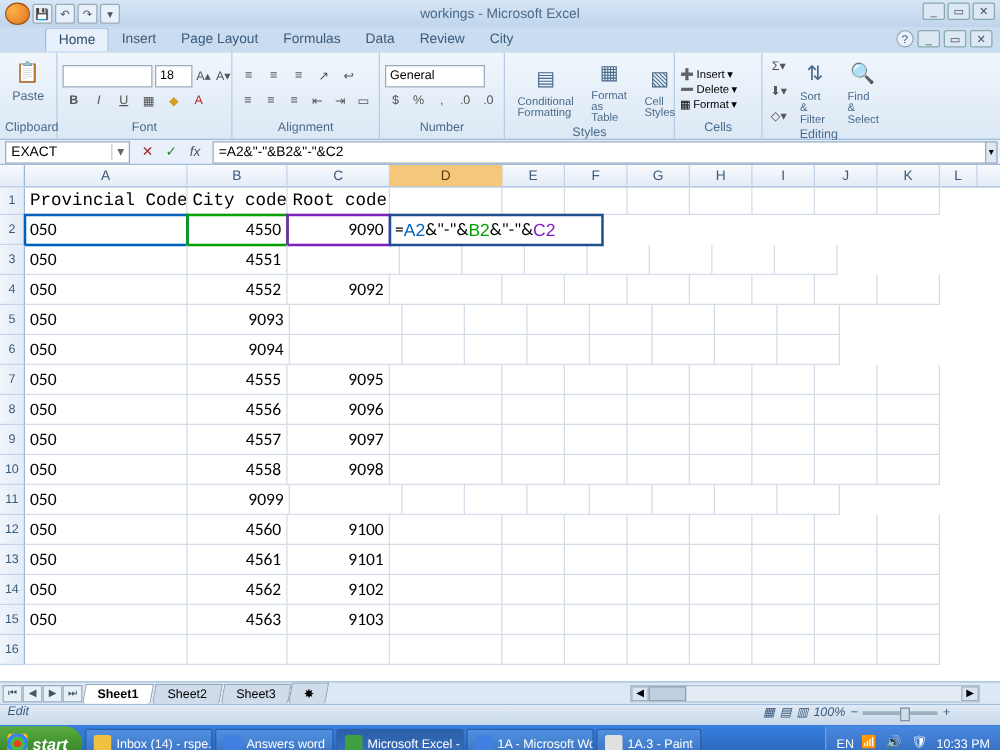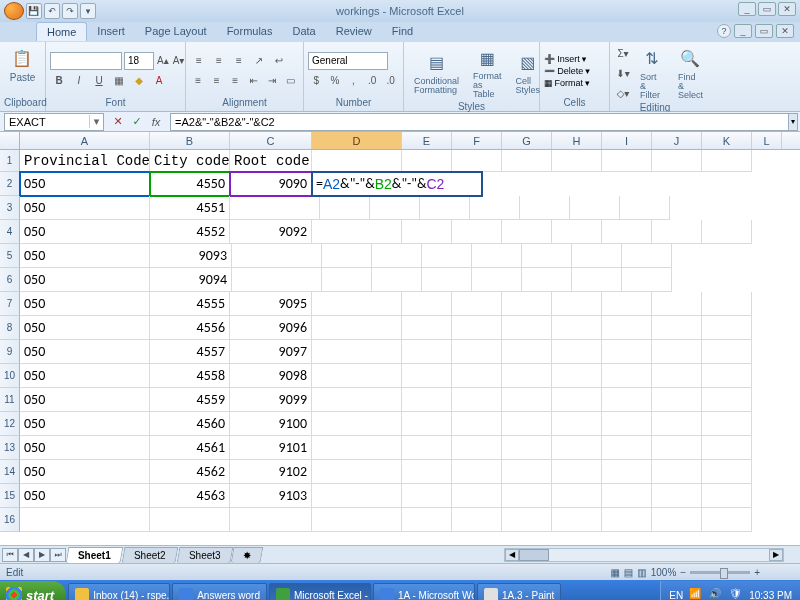--- a/index.html
+++ b/index.html
@@ -65,21 +65,21 @@
 .nav-btn { width: 16px; height: 14px; border: 1px solid #9ab; background: #e8f0fa; font-size: 8px; display: flex; align-items: center; justify-content: center; color: #456; }
 .sheet-t { padding: 2px 10px; background: #fff; border: 1px solid #9ab; border-bottom: none; margin-left: 1px; border-radius: 0 0 3px 3px; transform: skewX(-10deg); }
 .sheet-t span { display: inline-block; transform: skewX(10deg); }
 .sheet-t.active { background: #fff; font-weight: bold; }
 .sheet-t.inactive { background: #d0dcea; }
 .hscroll { position: absolute; right: 16px; width: 280px; height: 14px; background: #e4ecf5; border: 1px solid #b0c0d0; display: flex; }
 .hscroll .thumb { width: 30px; background: #c0d0e0; border: 1px solid #90a0b0; margin: 0; }
 .hscroll .arr { width: 14px; background: #d8e4f0; border: 1px solid #a0b0c0; font-size: 8px; display:flex;align-items:center;justify-content:center; }
 .hscroll .track { flex: 1; }
 
-.status-bar { height: 17px; background: linear-gradient(#e0eaf5, #c8d8ea); border-top: 1px solid #a0bde0; font-size: 10px; color: #3a5a7a; padding-left: 6px; display: flex; align-items: center; }
+.status-bar { height: 17px; background: linear-gradient(#e0eaf5, #c8d8ea); border-top: 1px solid #a0bde0; font-size: 10px; color: #3a5a7a; padding-left: 6px; display: flex; align-items: flex-start; font-style: italic; }
 .status-bar .zoom { position: absolute; right: 40px; display: flex; align-items: center; gap: 4px; }
 .status-bar .zoom .slider { width: 60px; height: 3px; background: #a0b0c0; position: relative; }
 .status-bar .zoom .slider::after { content: ''; position: absolute; left: 50%; top: -3px; width: 6px; height: 9px; background: #d0dce8; border: 1px solid #8090a0; }
 
 .taskbar { height: 30px; background: linear-gradient(#3980e0, #2560b0); display: flex; align-items: center; position: relative; }
 .start-btn { height: 28px; padding: 0 12px 0 6px; background: linear-gradient(#5aac40, #2a7a20); border-radius: 0 14px 14px 0; color: #fff; font-style: italic; font-weight: bold; font-size: 13px; display: flex; align-items: center; gap: 4px; }
 .start-btn::before { content: ''; width: 16px; height: 16px; background: radial-gradient(circle, #f04020 0 25%, #40c040 25% 50%, #4080f0 50% 75%, #f0c020 75% 100%); border-radius: 2px; }
 .task-item { height: 24px; margin-left: 2px; padding: 0 6px; background: linear-gradient(#5090e0, #3a70c0); border: 1px solid #2a60a8; border-radius: 2px; color: #fff; font-size: 10px; display: flex; align-items: center; gap: 4px; max-width: 102px; overflow: hidden; white-space: nowrap; }
 .task-item.active { background: linear-gradient(#2a60a8, #3a70c0); }
 .task-item .ti-icon { width: 14px; height: 14px; background: #fff; border-radius: 2px; flex-shrink: 0; }
@@ -105,21 +105,21 @@
   </div>
 </div>
 
 <div class="tabs">
   <div class="tab active">Home</div>
   <div class="tab">Insert</div>
   <div class="tab">Page Layout</div>
   <div class="tab">Formulas</div>
   <div class="tab">Data</div>
   <div class="tab">Review</div>
-  <div class="tab">Find</div>
+  <div class="tab">City</div>
   <div class="win-controls2">
     <div class="help-btn">?</div>
     <div class="win-btn">_</div>
     <div class="win-btn">▭</div>
     <div class="win-btn">✕</div>
   </div>
 </div>
 
 <div class="ribbon">
   <div class="ribbon-group" style="width:46px">
@@ -396,21 +396,20 @@
         <div class="cell wS"></div>
         <div class="cell wS"></div>
         <div class="cell wS"></div>
         <div class="cell wS"></div>
         <div class="cell wS"></div>
         <div class="cell wS"></div>
 </div>
       <div class="row">
         <div class="row-h">11</div>
 <div class="cell wA ">050</div>
-<div class="cell wB num ">4559</div>
 <div class="cell wC num ">9099</div>
 <div class="cell wD"></div>
 <div class="cell wE"></div>
         <div class="cell wS"></div>
         <div class="cell wS"></div>
         <div class="cell wS"></div>
         <div class="cell wS"></div>
         <div class="cell wS"></div>
         <div class="cell wS"></div>
 </div>

